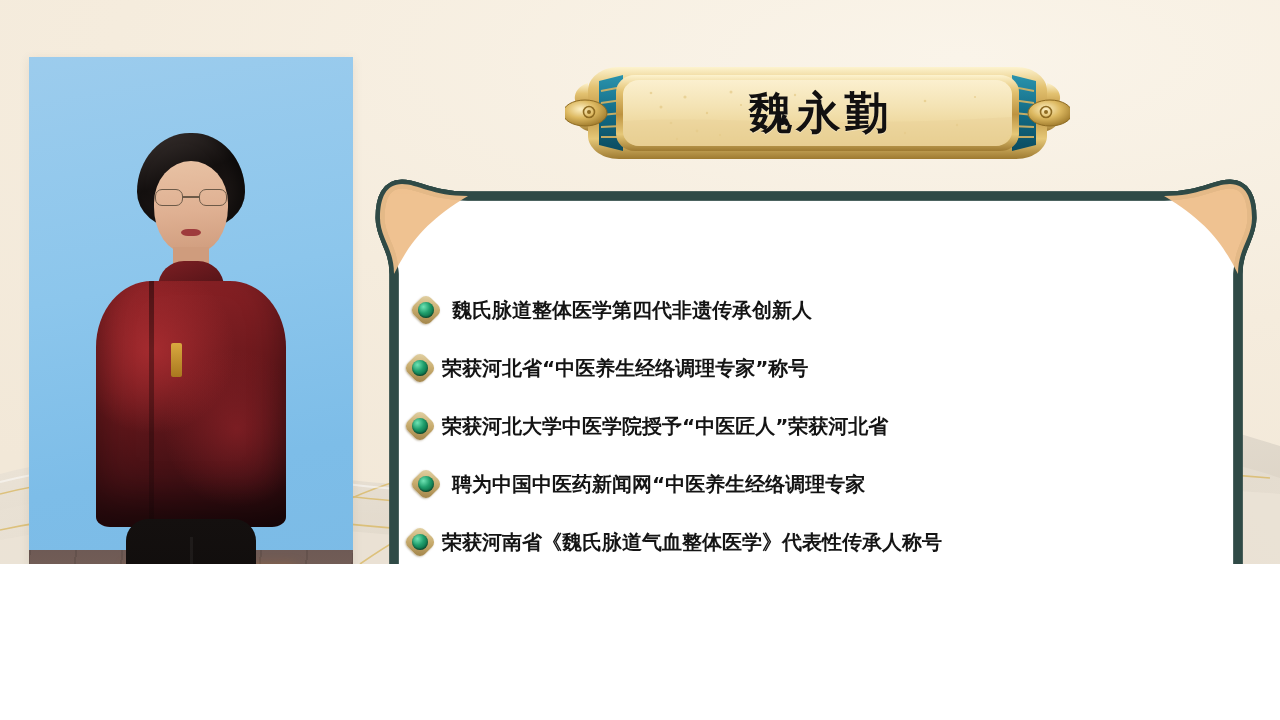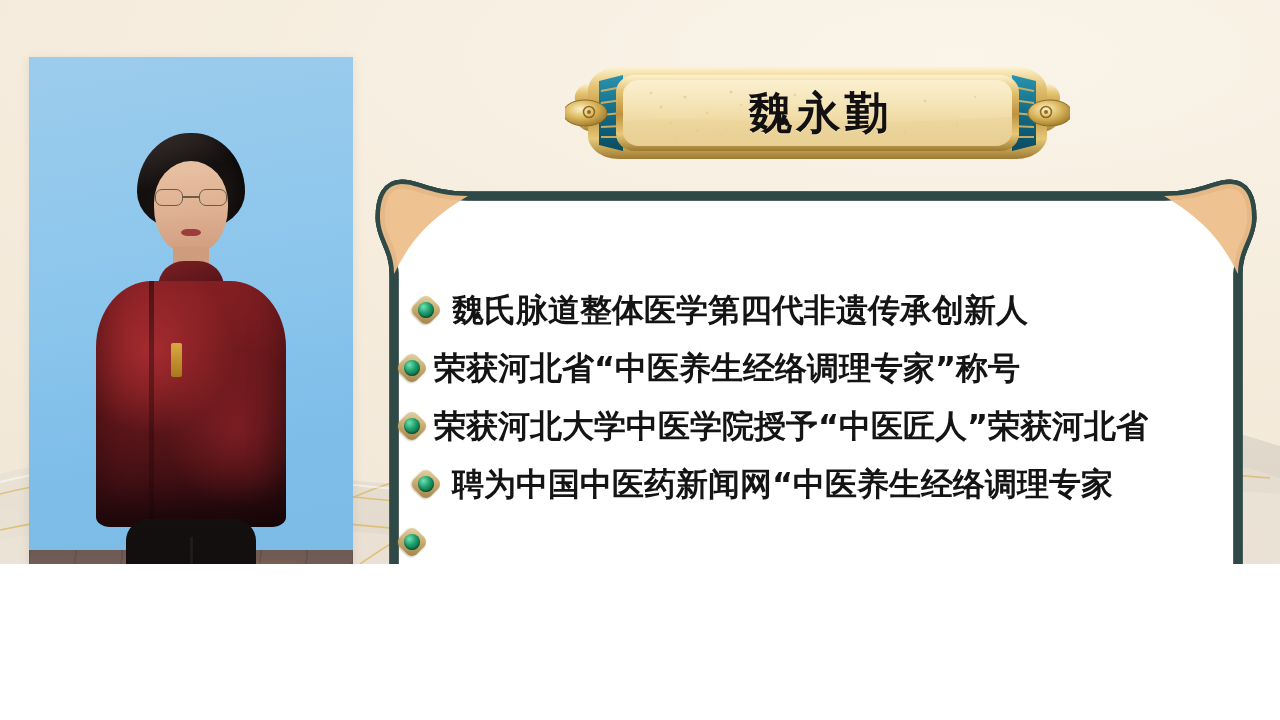--- a/index.html
+++ b/index.html
@@ -234,20 +234,21 @@
     display: flex;
     flex-direction: column;
     justify-content: center;
     gap: 0;
   }
 
   .bullet-row {
     display: flex;
     align-items: center;
     height: 58px;
+    padding-left: 8px;
   }
   .gem {
     flex: 0 0 auto;
     position: relative;
     width: 28px; height: 28px;
     margin-right: 8px;
   }
   .gem .mount {
     position: absolute;
     left: 2px; top: 2px;
@@ -261,21 +262,21 @@
     position: absolute;
     left: 6px; top: 6px;
     width: 16px; height: 16px;
     border-radius: 50%;
     background:
       radial-gradient(circle at 34% 30%, #6fe3b4 0%, #1f9e6c 42%, #0c6b45 78%, #05472e 100%);
     box-shadow: inset 0 -1px 2px rgba(0,0,0,0.45);
   }
   .bullet-text {
     font-family: "DejaVu Sans", "Liberation Sans", sans-serif;
-    font-size: 32px;
+    font-size: 20px;
     font-weight: 700;
     color: #141414;
     white-space: nowrap;
     line-height: 1.15;
     letter-spacing: 0px;
   }
   
   .bullet-row.indent { padding-left: 14px; }
   .bullet-row.indent .bullet-text { padding-left: 4px; }
 </style>
@@ -485,19 +486,20 @@
             <span class="stone"></span>
         </span>
         <span class="bullet-text">聘为中国中医药新闻网“中医养生经络调理专家</span>
       </div>
 
       <div class="bullet-row">
         <span class="gem">
           <span class="mount"></span>
             <span class="stone"></span>
         </span>
+        <span class="bullet-text">荣获河南省《魏氏脉道气血整体医学》代表性传承人称号</span>
       </div>
 
 
     </div>
   </div>
 
 </div>
 
 </body></html>

